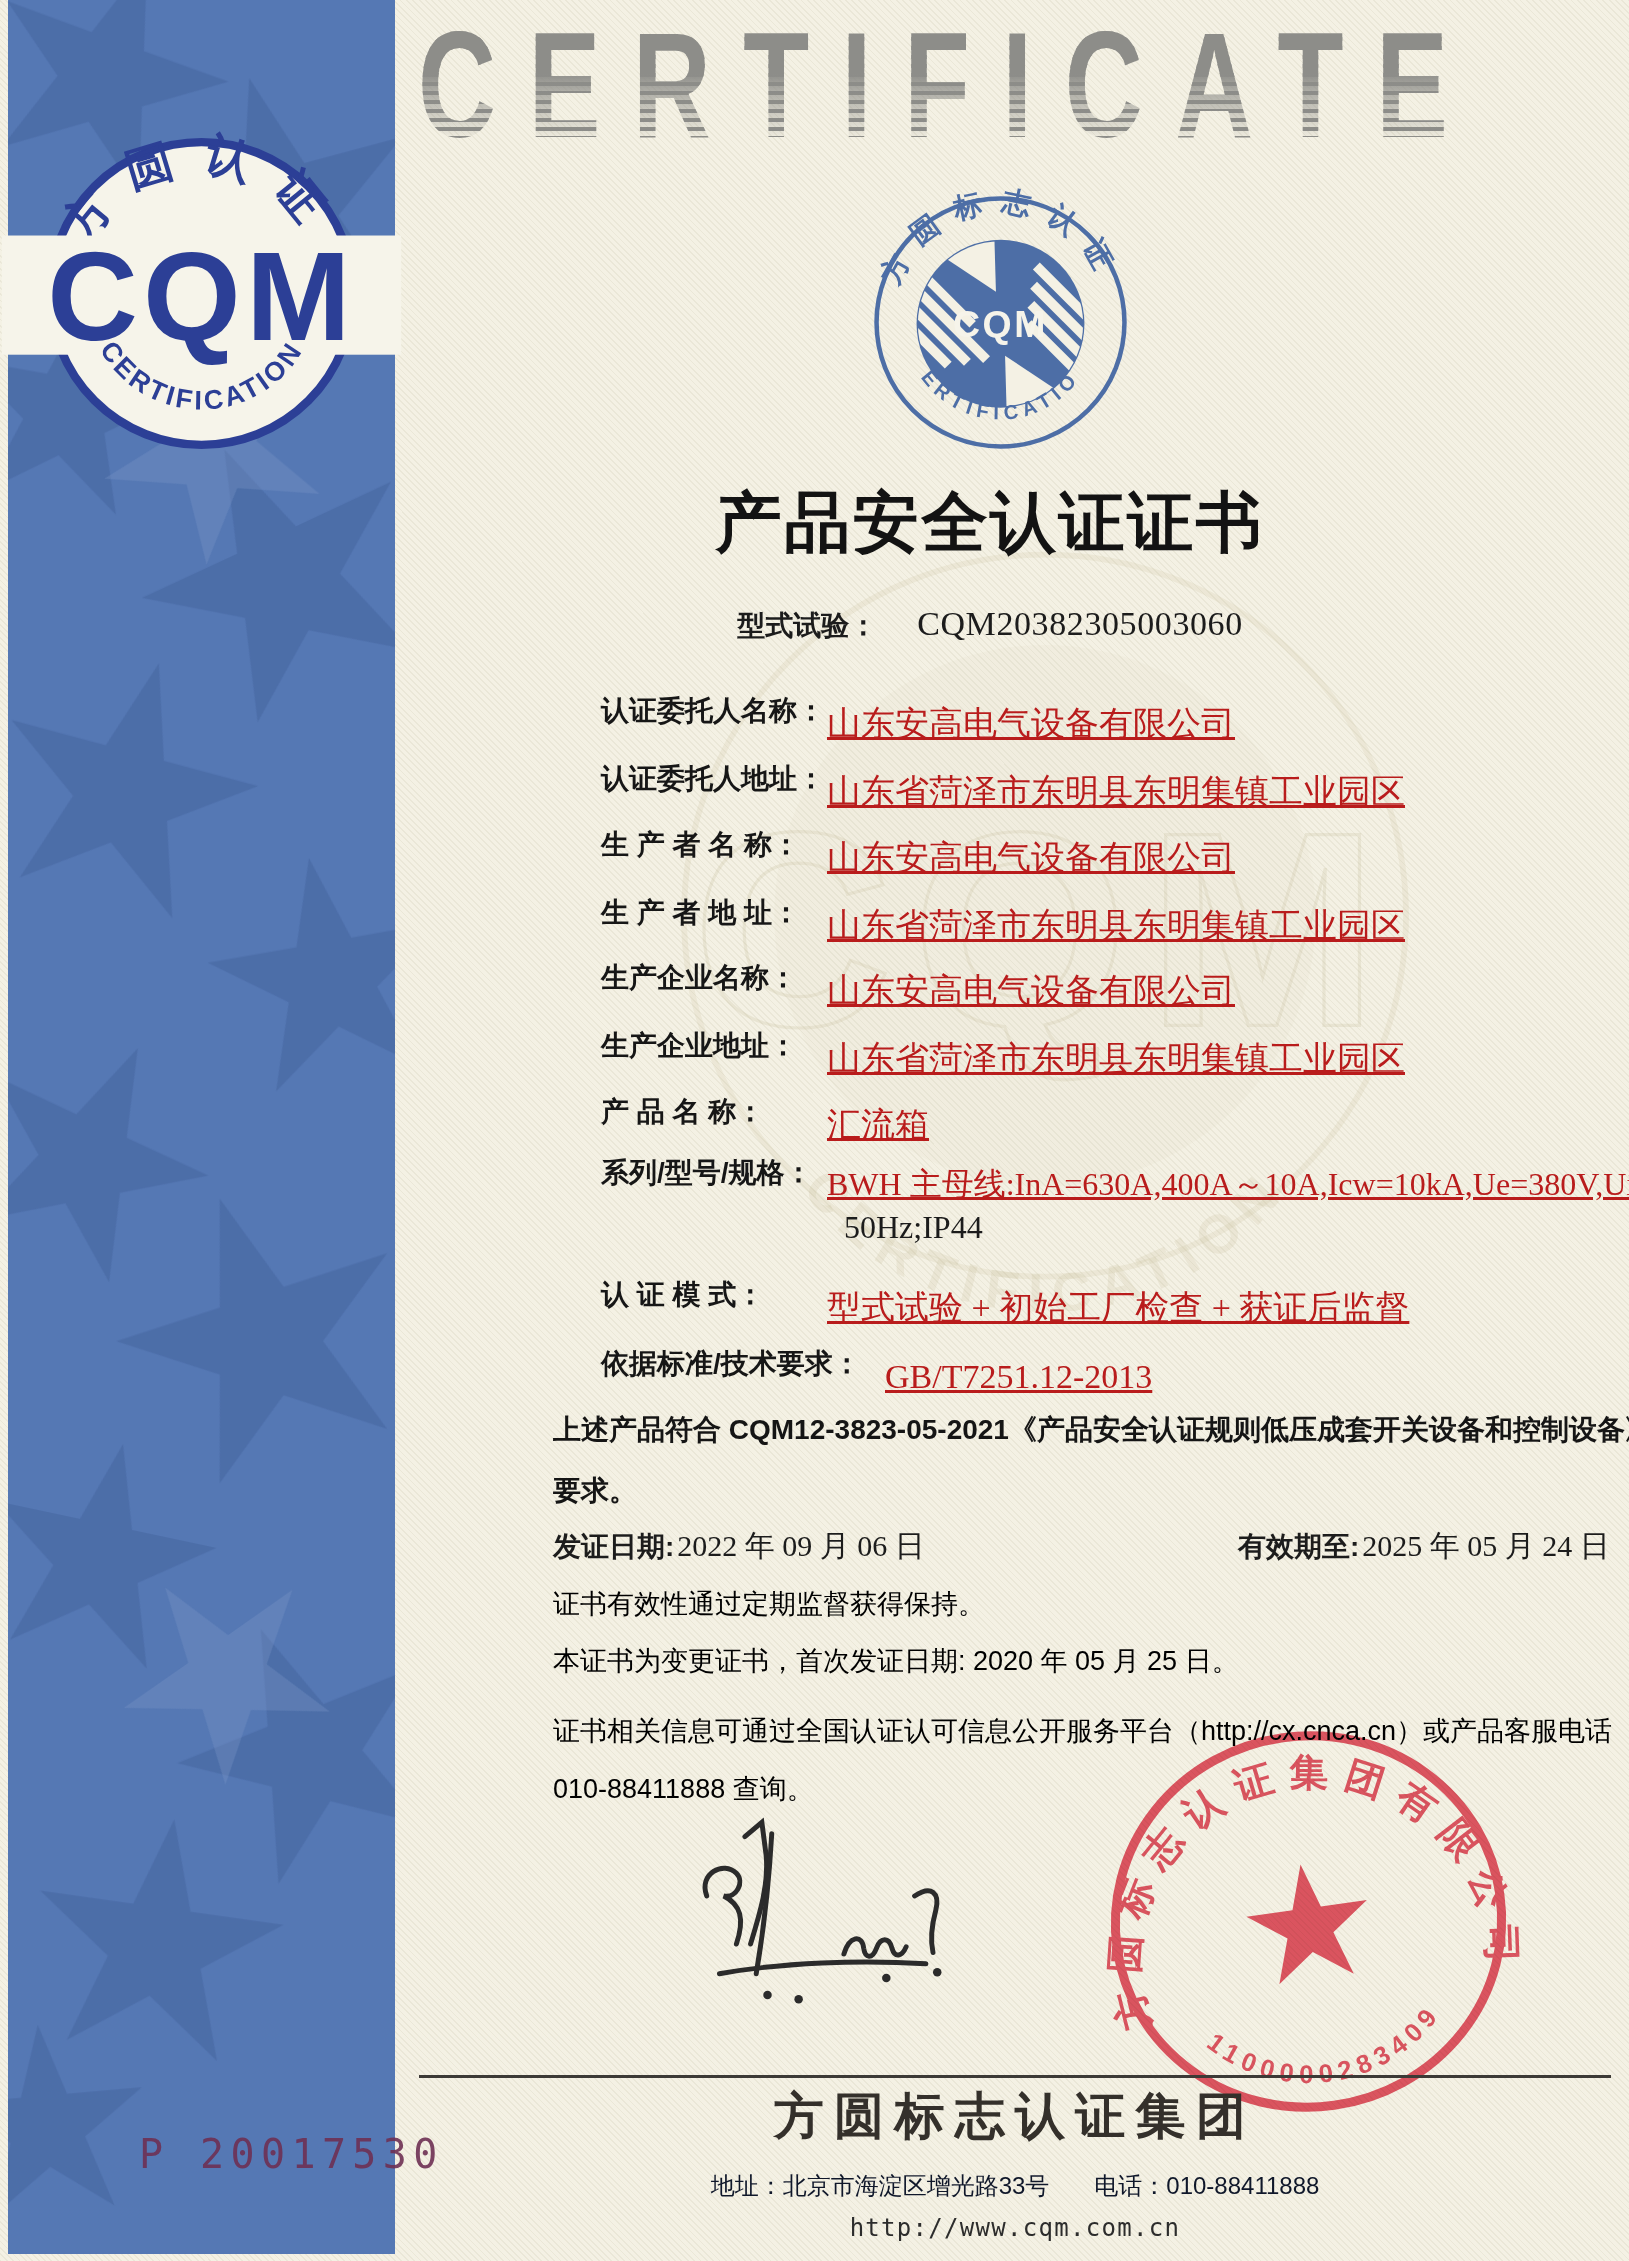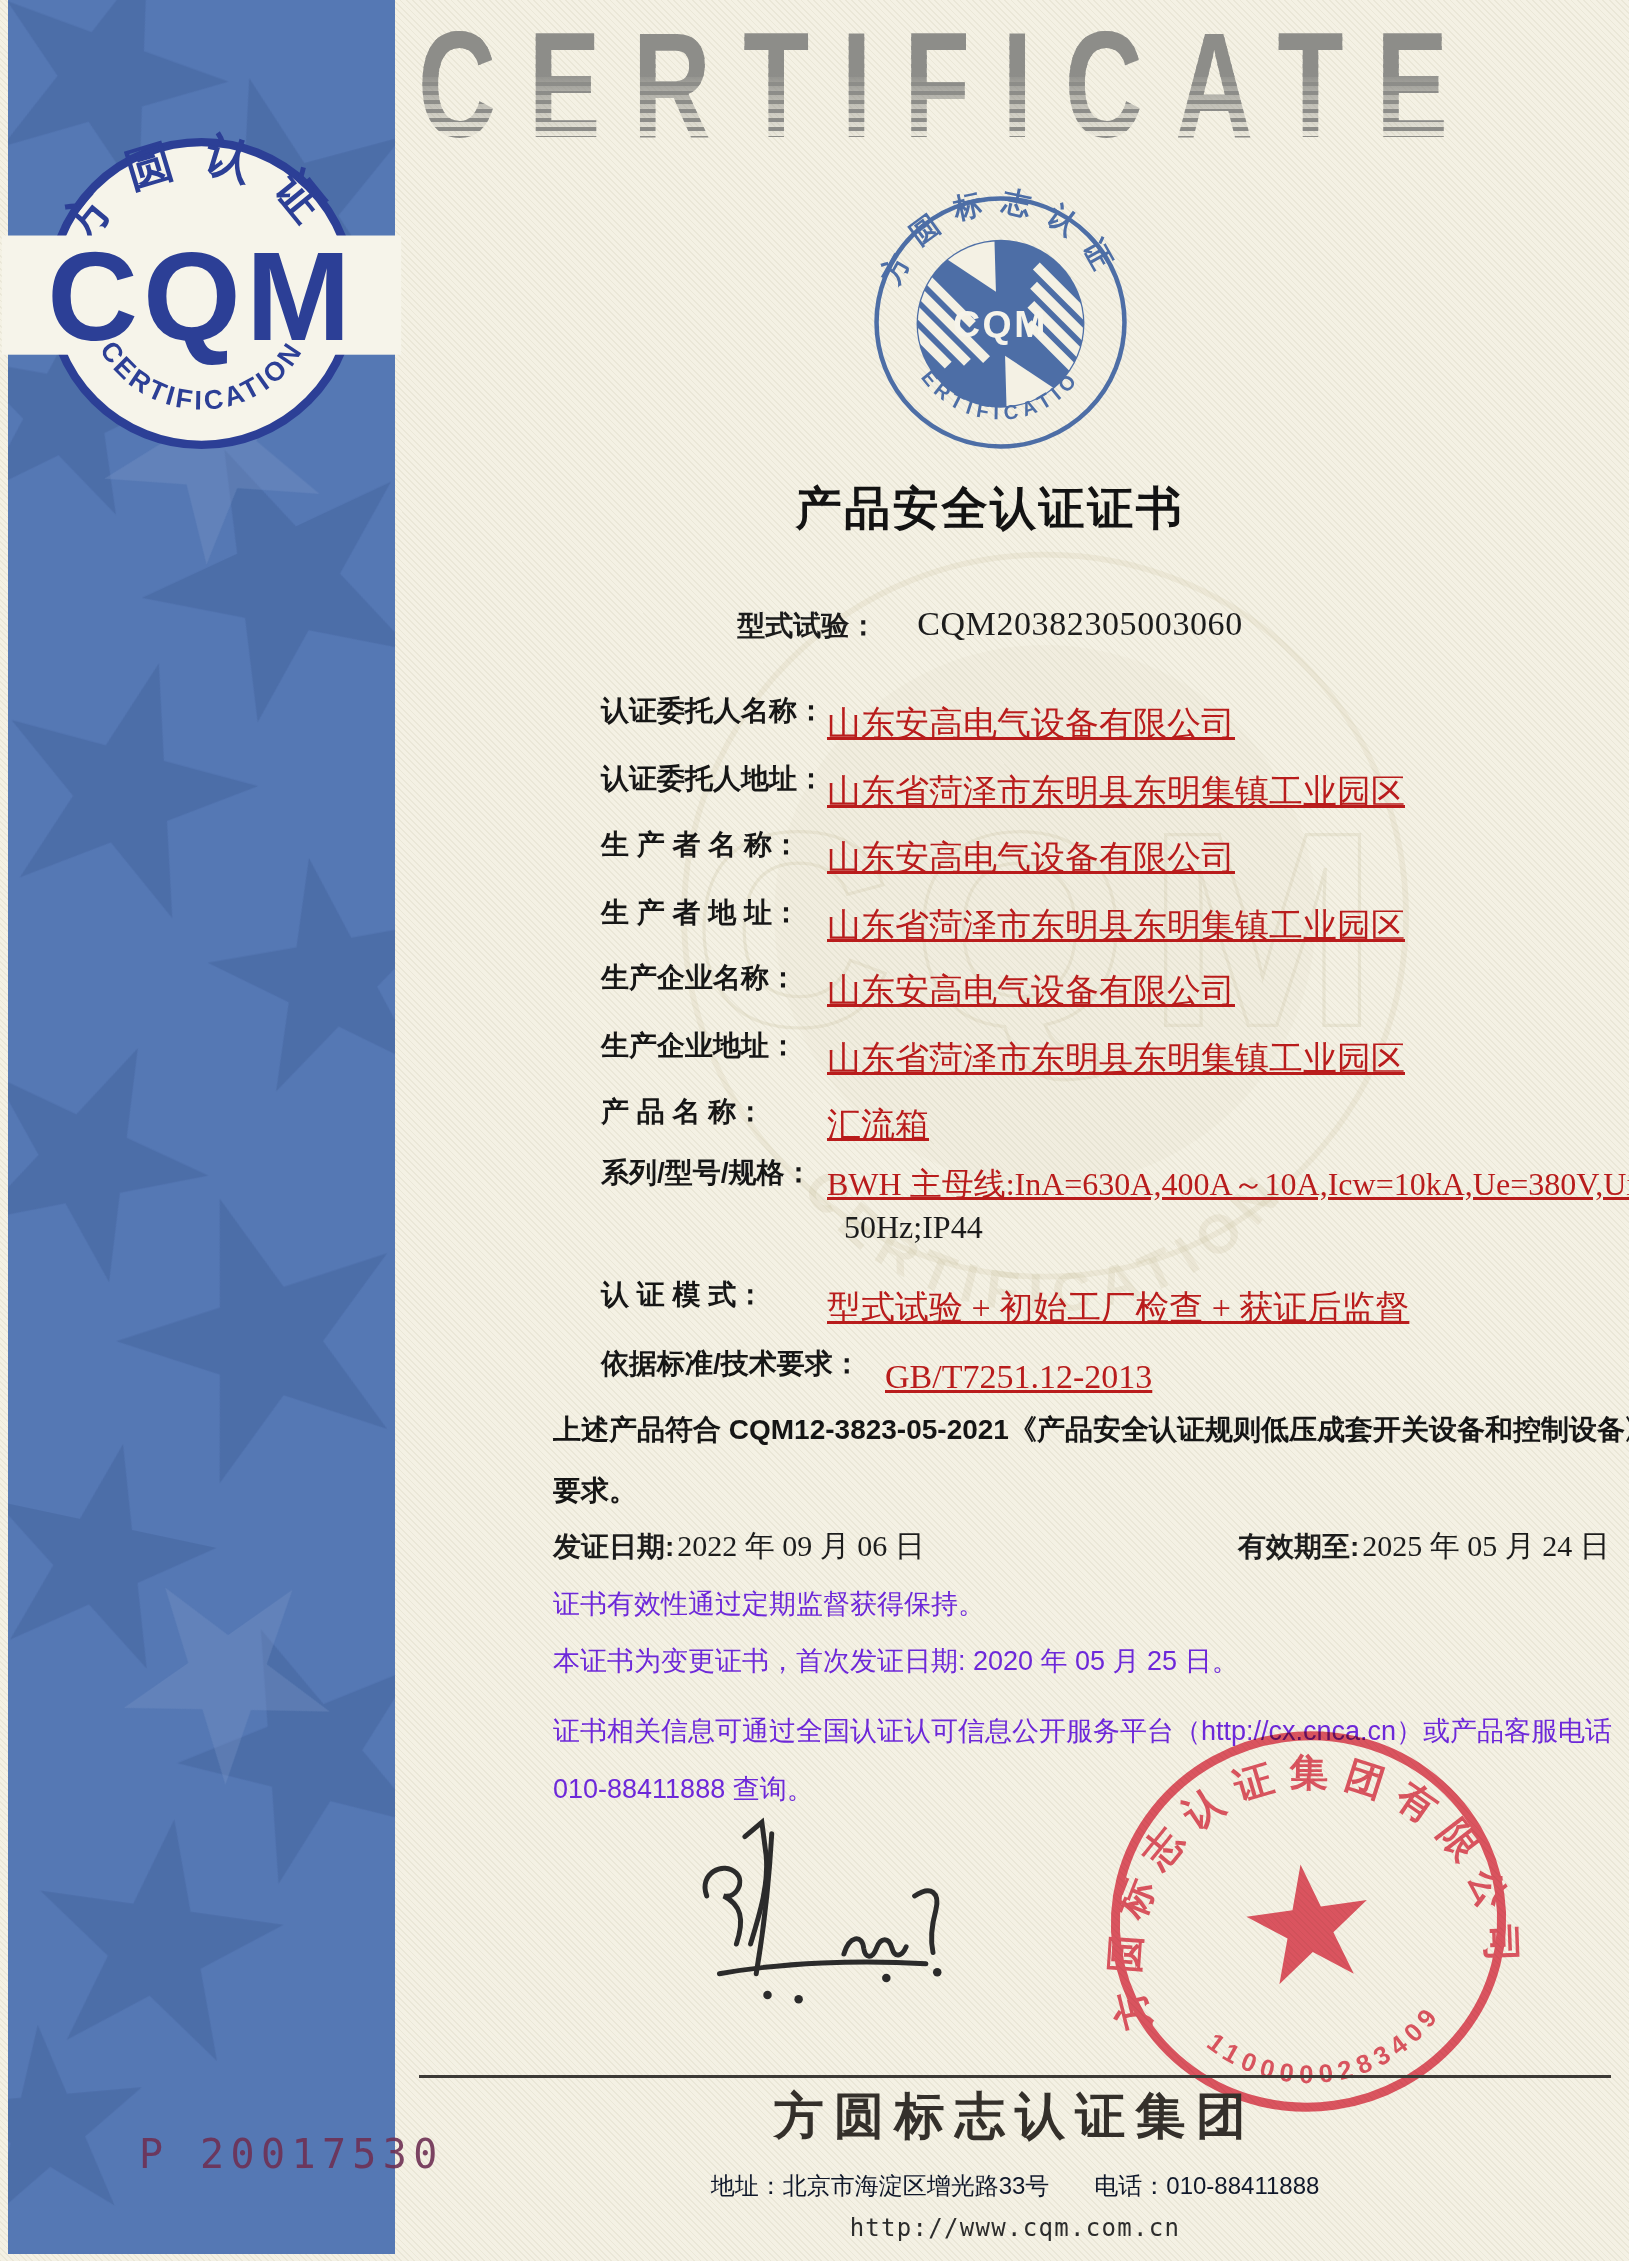--- a/index.html
+++ b/index.html
@@ -21,39 +21,39 @@
     font:700 150px/1 "Liberation Sans",sans-serif;letter-spacing:45px;
     transform:scaleX(0.72);transform-origin:0 0;
     background:
       linear-gradient(to bottom,#8d8d89 0%,#8d8d89 42%,rgba(141,141,137,0.65) 55%,rgba(141,141,137,0) 88%),
       repeating-linear-gradient(to bottom,#8d8d89 0 4.5px,rgba(141,141,137,0) 4.5px 9px);
     -webkit-background-clip:text;background-clip:text;color:transparent;
   }
 
   
   .title{left:400px;top:478px;width:1180px;text-align:center;
-    font-weight:700;font-size:46px;letter-spacing:2.6px;color:#131313;}
+    font-weight:700;font-size:66px;letter-spacing:2.6px;color:#131313;}
   .certno{left:400px;top:605px;width:1180px;text-align:center;white-space:nowrap;}
   .certno .lab{font:700 28px/1.2 "Liberation Sans",sans-serif;}
   .certno .num{font:400 34px/1.1 "Liberation Serif",serif;letter-spacing:0.6px;margin-left:40px;}
 
   
   .row{left:553px;white-space:nowrap;height:39px;margin-left:48px;}
   .row .lbl{font:700 28px/1.25 "Liberation Sans",sans-serif;color:#161616;}
   .row .val{position:absolute;left:226px;top:12px;
     font:400 34px/1.1 "Liberation Serif",serif;color:#b91c1c;text-decoration:underline;}
   .row .val.spec{font-size:32px;}
   .row .val.wide{left:284px;}
   .val2{left:844px;font:400 32px/1.1 "Liberation Serif",serif;}
 
   .statement{left:553px;font:700 28px/1.3 "Liberation Sans",sans-serif;color:#151515;white-space:nowrap;}
 
   .dateline .lab{font:700 28px/1.25 "Liberation Sans",sans-serif;}
   .dateline .num{font:400 30px/1.15 "Liberation Serif",serif;}
-  .note{font:400 27px/1.3 "Liberation Sans",sans-serif;color:#6d28d9;}
+  .note{font:400 27px/1.3 "Liberation Sans",sans-serif;color:#000000;}
   .note.wrap{white-space:normal;width:1096px;line-height:2.15;}
 
   
   .footline{left:419px;top:2075px;width:1192px;height:2.6px;background:#3c3a36;}
   .footorg{left:419px;top:2089px;width:1192px;text-align:center;
     font:700 50px/1.1 "Liberation Serif",serif;letter-spacing:10.3px;color:#34302b;}
   .footaddr{left:419px;top:2172px;width:1192px;text-align:center;
     font:400 24px/1.2 "Liberation Sans",sans-serif;color:#0f172a;}
   .footaddr .gap{display:inline-block;width:45px;}
   .footurl{left:419px;top:2214px;width:1192px;text-align:center;

